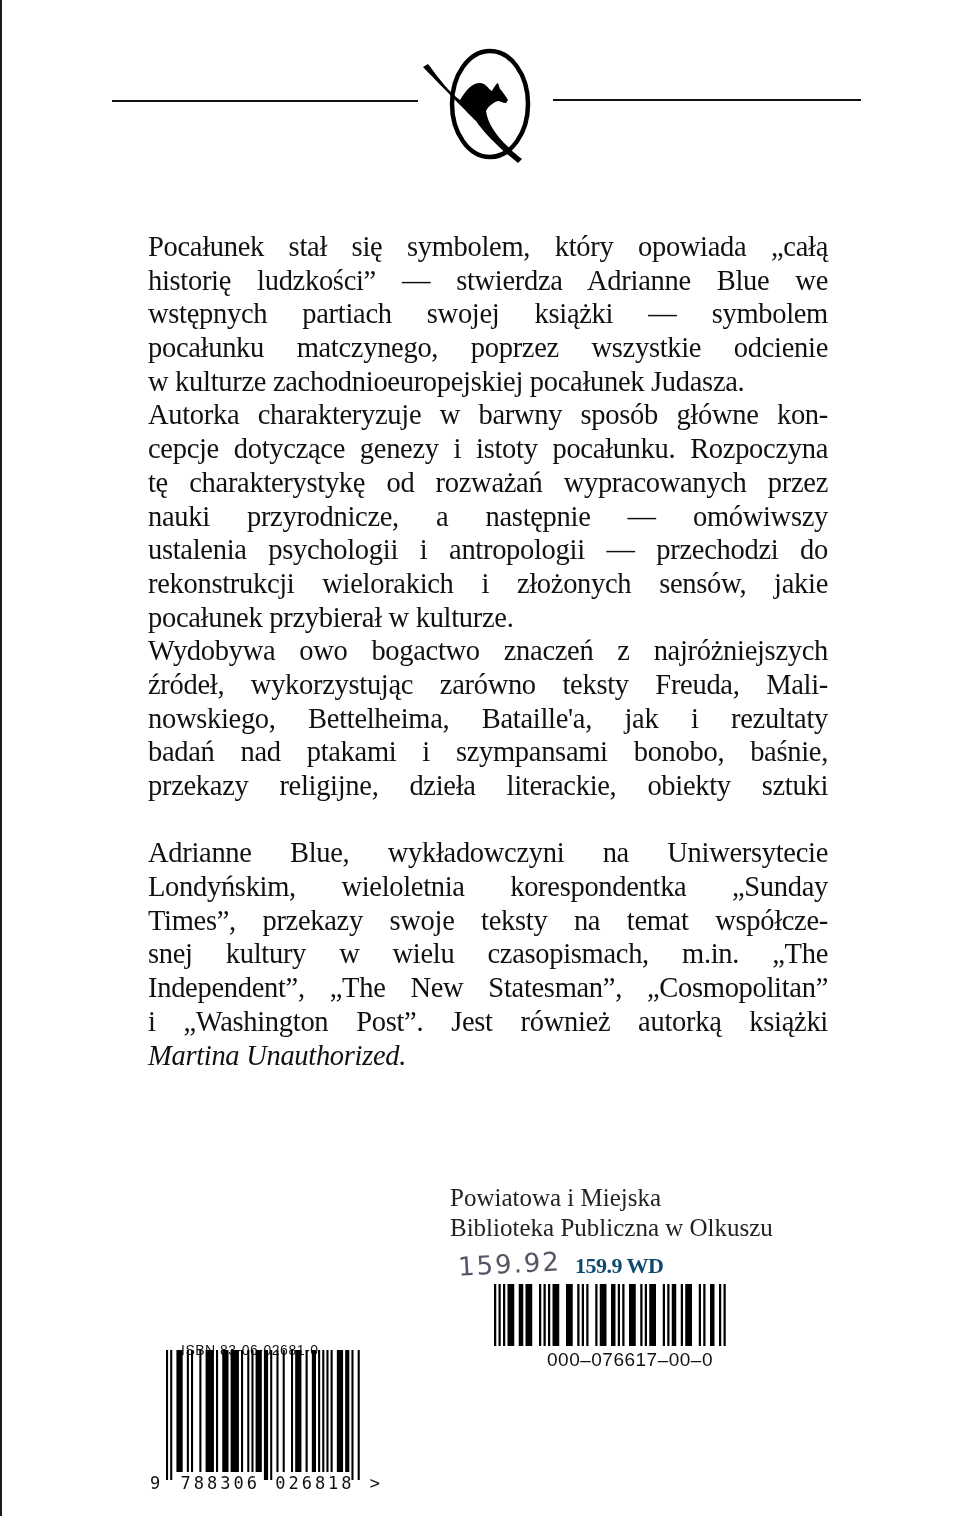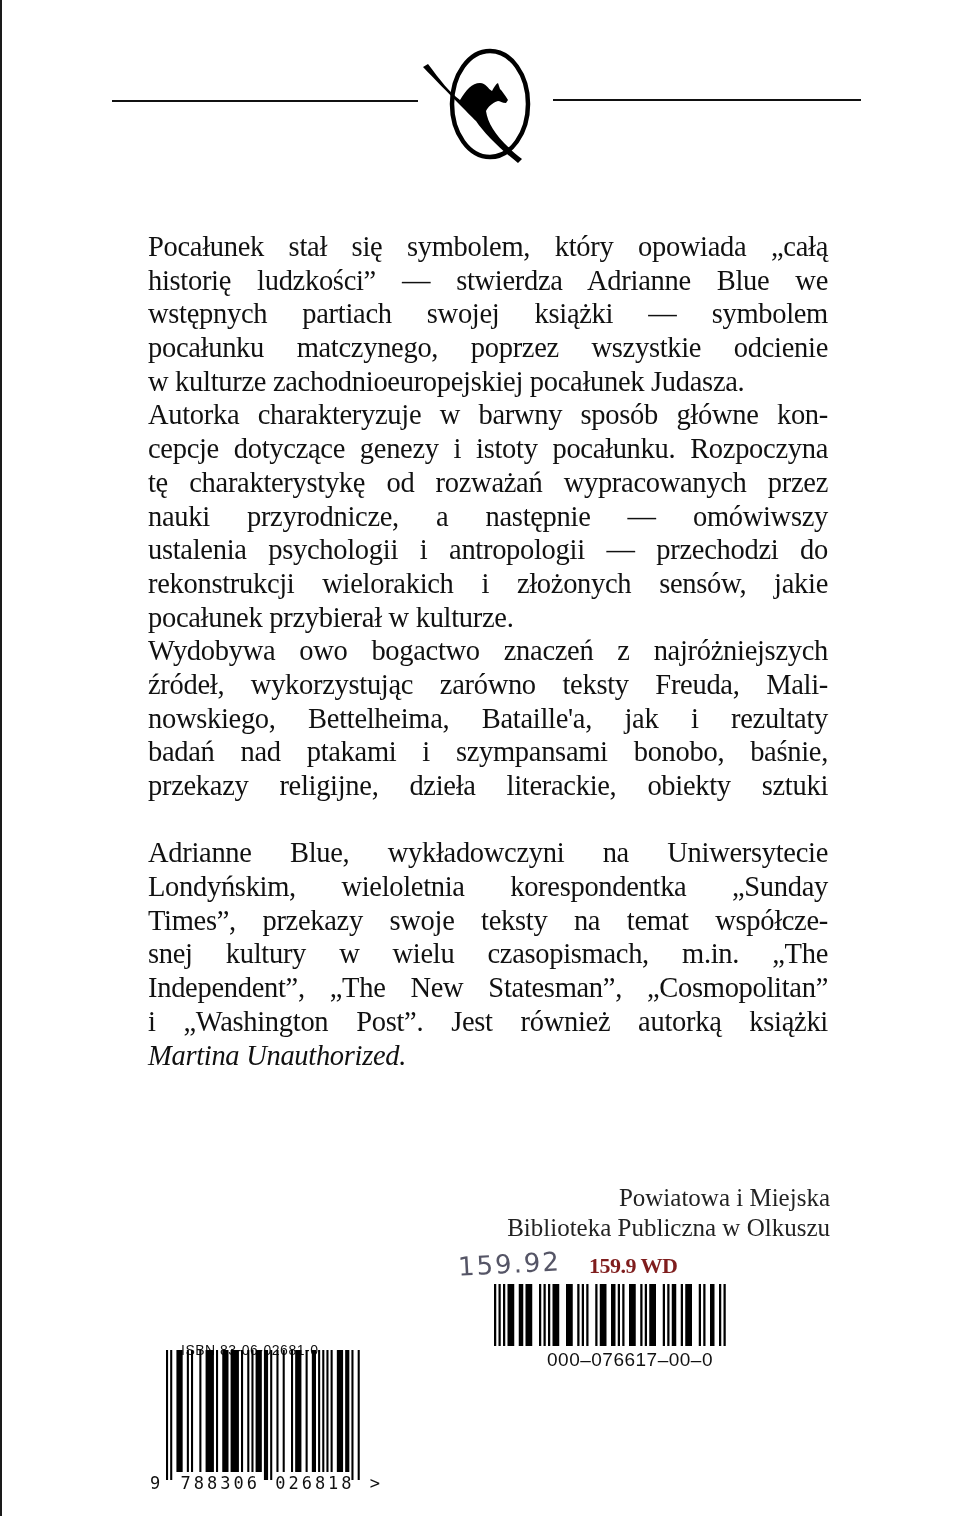--- a/index.html
+++ b/index.html
@@ -19,24 +19,24 @@
     position: absolute; left: 148px; top: 230px; width: 680px;
     font-size: 28.5px; line-height: 33.7px; letter-spacing: -0.3px;
     font-stretch: condensed;
   }
   .line { display: block; white-space: nowrap; text-align: justify; text-align-last: justify; height: 33.7px; }
   .line.last { text-align-last: left; }
   .gap { height: 33.7px; }
   .line .it { font-style: italic; margin-top: 18px; }
 
   .stamp { position: absolute; left: 450px; top: 1183px; width: 380px; }
-  .stamp-line { font-size: 25px; line-height: 30px; text-align: right; white-space: nowrap; color: #222; }
+  .stamp-line { font-size: 25px; line-height: 30px; text-align: left; white-space: nowrap; color: #222; }
   .stamp-code { position: absolute; left: 8px; top: 66px; white-space: nowrap; }
   .hand { font-family: "DejaVu Sans", sans-serif; font-size: 26px; color: #556; letter-spacing: 2px; transform: rotate(-3deg); display: inline-block; }
-  .callno { font-weight: bold; font-size: 22px; margin-left: 24px; color: #7f1d1d; letter-spacing: -0.5px; }
+  .callno { font-weight: bold; font-size: 22px; margin-left: 10px; color: #0c4a6e; letter-spacing: -0.5px; }
   .lib-barcode { position: absolute; left: 494px; top: 1284px; width: 234px; height: 62px; }
   .lib-number { position: absolute; left: 547px; top: 1349px; font-family: "Liberation Sans", sans-serif; font-size: 19px; letter-spacing: 0.5px; white-space: nowrap; }
 
   .isbn-label { position: absolute; left: 181px; top: 1327px; font-family: "Liberation Sans", sans-serif; font-weight: normal; font-size: 14px; letter-spacing: 0.5px; white-space: nowrap; margin-top: 15px; }
   .isbn-barcode { position: absolute; left: 166px; top: 1350px; width: 200px; height: 130px; }
   .isbn-digits { position: absolute; left: 150px; top: 1473px; font-family: "DejaVu Sans Mono", monospace; font-size: 17px; white-space: nowrap; letter-spacing: 3px; }
 </style>
 </head>
 <body>
 

